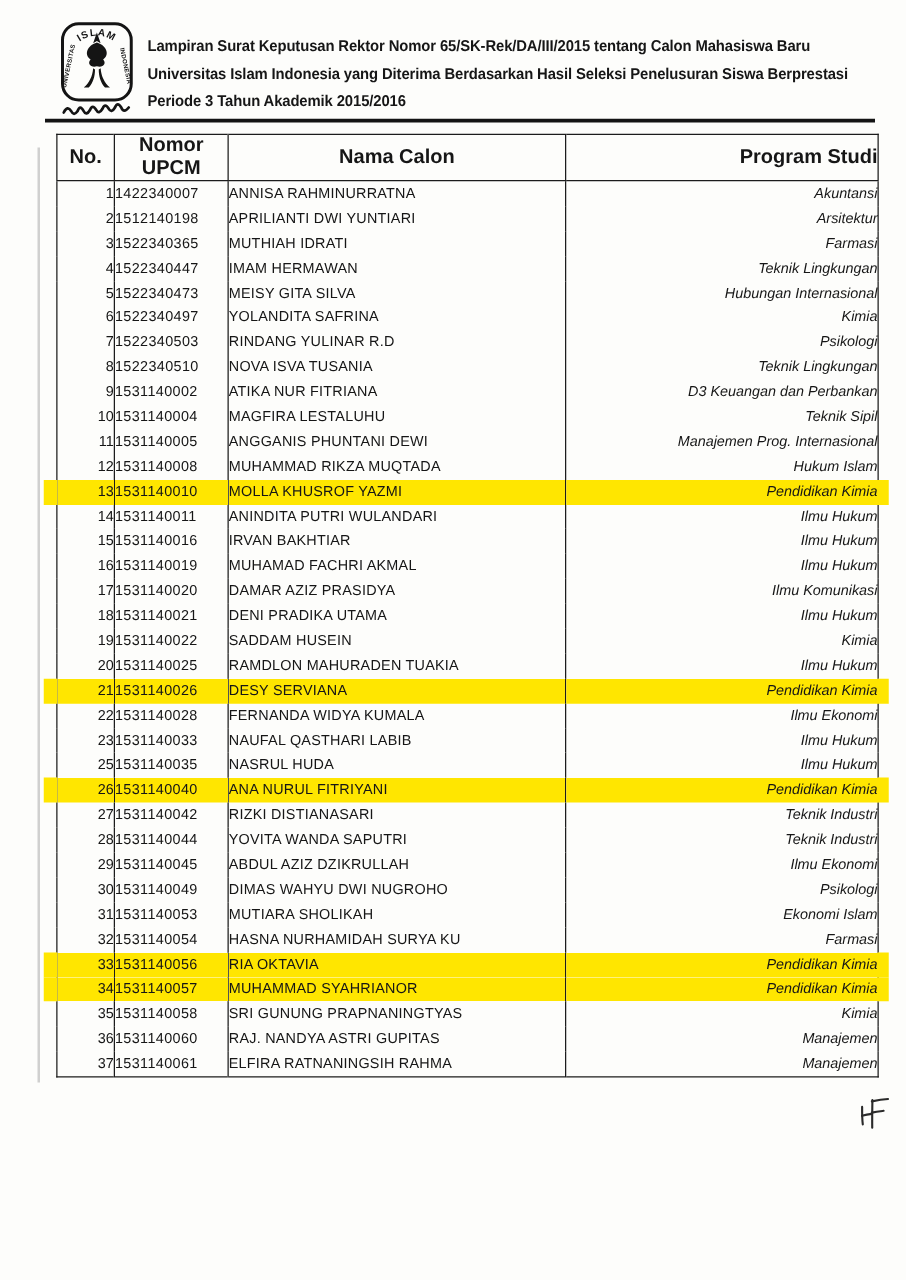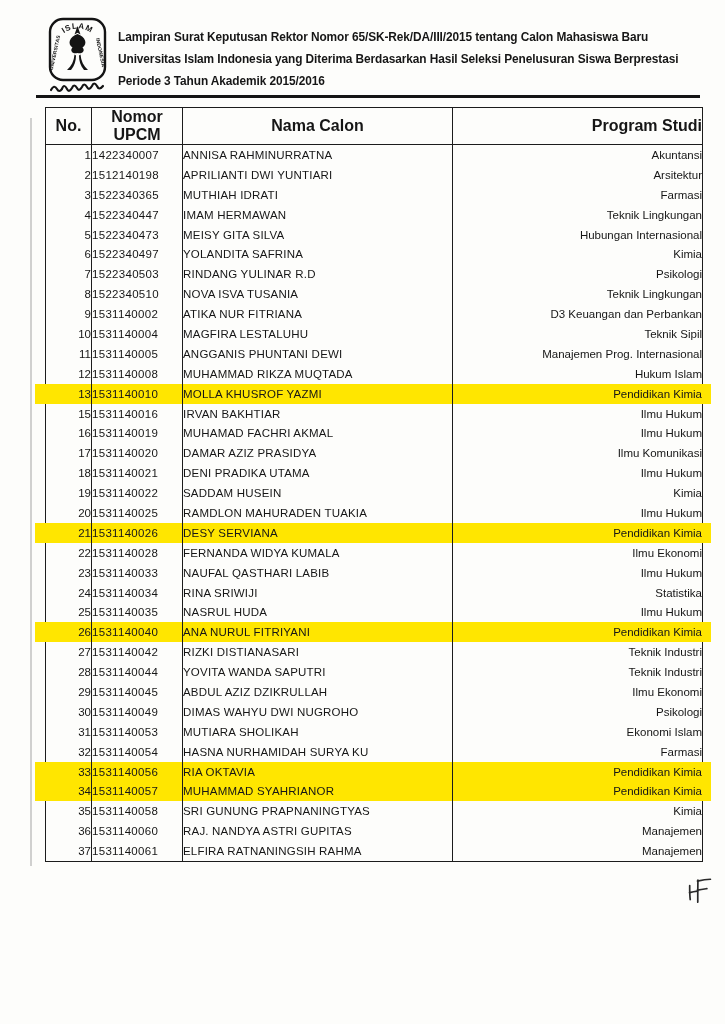--- a/index.html
+++ b/index.html
@@ -35,21 +35,21 @@
   }
   table.roster td{
     position:relative;height:19.9px;font-size:11.5px;
     border-right:1.2px solid #1c1c1c;
     padding:0;vertical-align:middle;overflow:visible;white-space:nowrap;
   }
   table.roster th:last-child,table.roster td:last-child{border-right:none;text-align:right;}
   td.no{text-align:right;padding-right:4px;}
   td.upcm{text-align:left;letter-spacing:.3px;}
   td.nama{padding-left:11px;letter-spacing:.2px;}
-  td.prodi{padding-left:11px;}
+  td.prodi{padding-left:11px;font-style:italic;}
   tr.hl td{background:var(--hl,#ffe600);}
   tr.hl td:first-child::before{
     content:"";position:absolute;left:-11px;top:0;bottom:0;width:11px;
     background:var(--hl,#ffe600);
   }
   tr.hl td:last-child::after{
     content:"";position:absolute;right:-9px;top:0;bottom:0;width:9px;
     background:var(--hl,#ffe600);
   }
   
@@ -178,20 +178,26 @@
           <td class="nama">MUHAMMAD RIKZA MUQTADA</td>
           <td class="prodi">Hukum Islam</td>
         </tr>
         <tr class="hl">
           <td class="no">13</td>
           <td class="upcm">1531140010</td>
           <td class="nama">MOLLA KHUSROF YAZMI</td>
           <td class="prodi">Pendidikan Kimia</td>
         </tr>
         <tr>
+          <td class="no">14</td>
+          <td class="upcm">1531140011</td>
+          <td class="nama">ANINDITA PUTRI WULANDARI</td>
+          <td class="prodi">Ilmu Hukum</td>
+        </tr>
+        <tr>
           <td class="no">15</td>
           <td class="upcm">1531140016</td>
           <td class="nama">IRVAN BAKHTIAR</td>
           <td class="prodi">Ilmu Hukum</td>
         </tr>
         <tr>
           <td class="no">16</td>
           <td class="upcm">1531140019</td>
           <td class="nama">MUHAMAD FACHRI AKMAL</td>
           <td class="prodi">Ilmu Hukum</td>
@@ -230,26 +236,20 @@
           <td class="no">22</td>
           <td class="upcm">1531140028</td>
           <td class="nama">FERNANDA WIDYA KUMALA</td>
           <td class="prodi">Ilmu Ekonomi</td>
         </tr>
         <tr>
           <td class="no">23</td>
           <td class="upcm">1531140033</td>
           <td class="nama">NAUFAL QASTHARI LABIB</td>
           <td class="prodi">Ilmu Hukum</td>
-        </tr>
-        <tr>
-          <td class="no">24</td>
-          <td class="upcm">1531140034</td>
-          <td class="nama">RINA SRIWIJI</td>
-          <td class="prodi">Statistika</td>
         </tr>
         <tr>
           <td class="no">25</td>
           <td class="upcm">1531140035</td>
           <td class="nama">NASRUL HUDA</td>
           <td class="prodi">Ilmu Hukum</td>
         </tr>
         <tr class="hl">
           <td class="no">26</td>
           <td class="upcm">1531140040</td>

